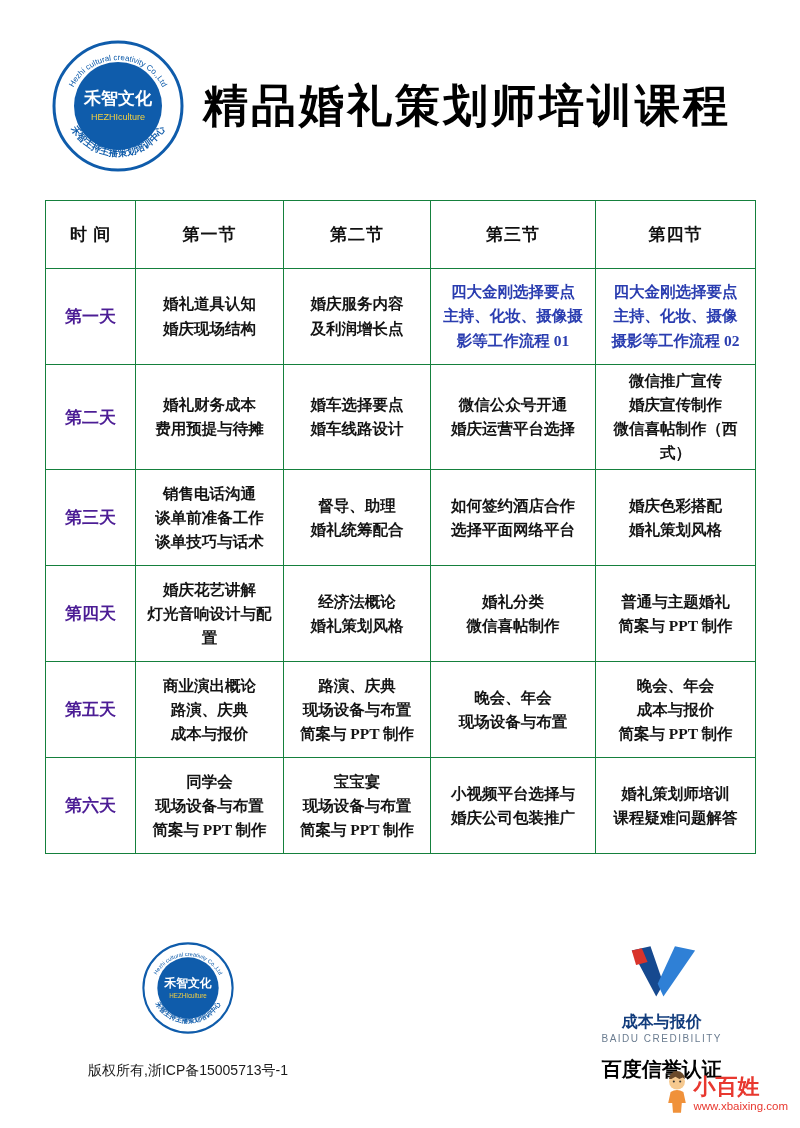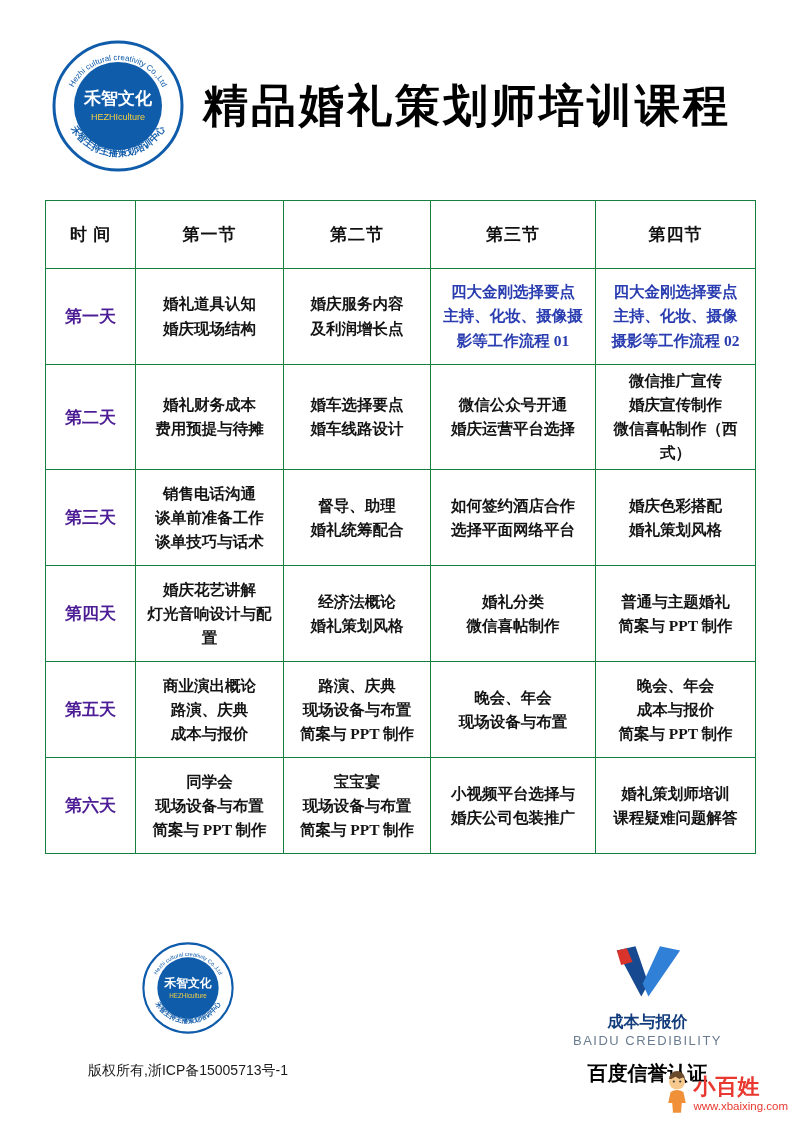--- a/index.html
+++ b/index.html
@@ -71,21 +71,21 @@
     margin-top: 26px;
     font-size: 14px; color: #1b1b1b;
     font-family: "Liberation Sans", "DejaVu Sans", sans-serif;
   }
   .footer-caption.bold { font-weight: 700; font-size: 16.5px; color: #000; }
   .baidu-title {
     font-size: 16px; font-weight: 700; color: #123c7c; margin-top: 2px;
     font-family: "Liberation Sans", "DejaVu Sans", sans-serif;
   }
   .baidu-sub {
-    font-size: 13px; color: #6a7c90; letter-spacing: 1.5px;
+    font-size: 10px; color: #6a7c90; letter-spacing: 1.5px;
     font-family: "Liberation Sans", "DejaVu Sans", sans-serif;
   }
   .baidu-cert {
     margin-top: 12px; font-size: 20px; font-weight: 700; color: #000;
     font-family: "Liberation Sans", "DejaVu Sans", sans-serif;
     text-align: center;
   }
 
   
   .watermark {

